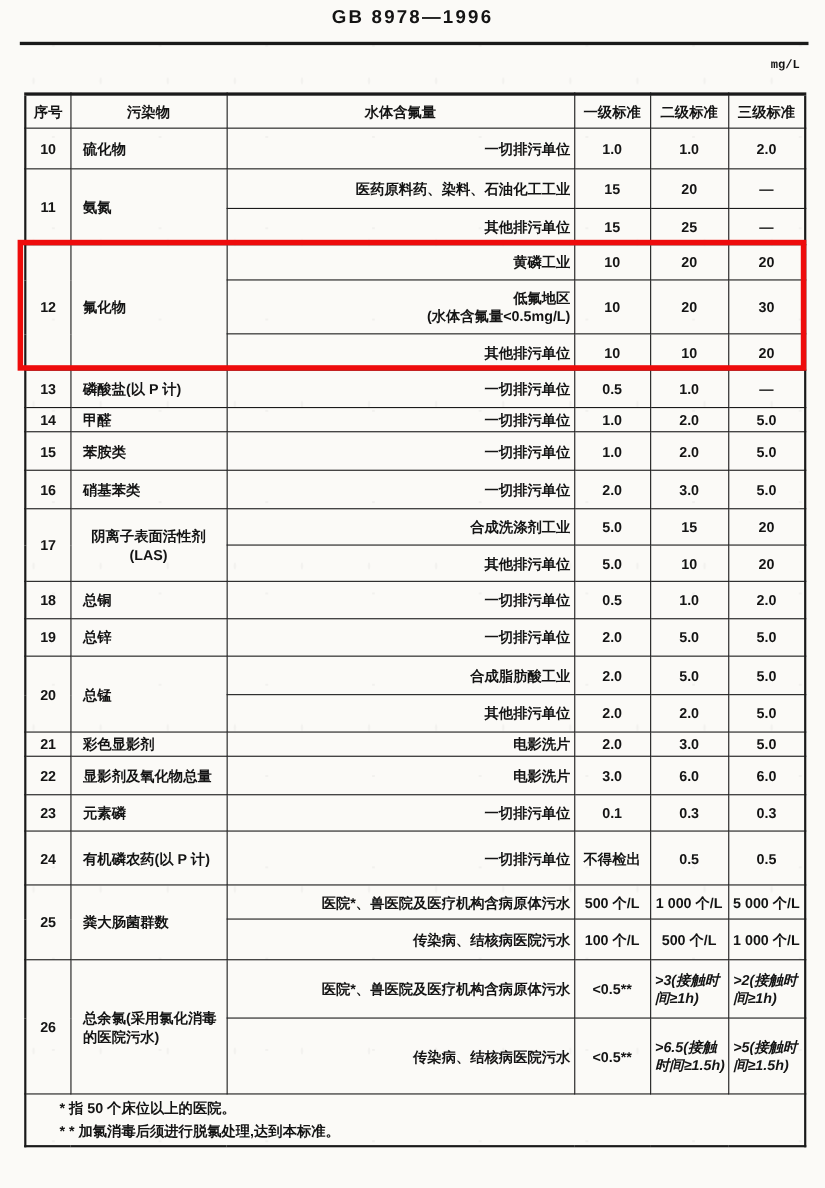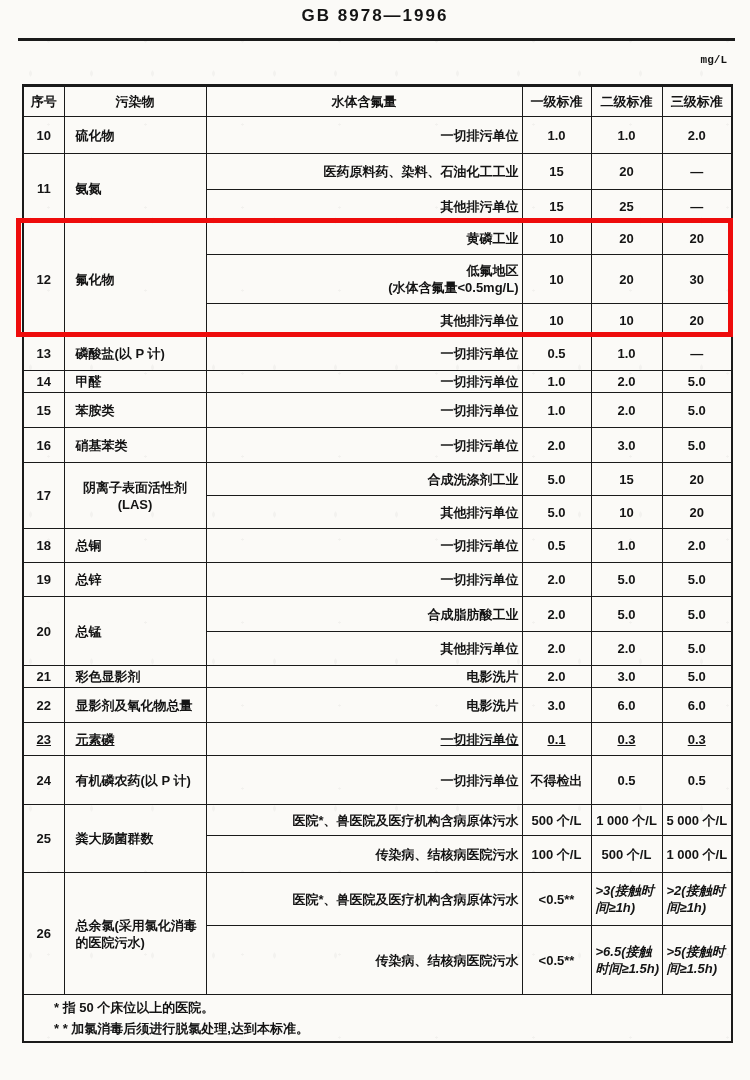--- a/index.html
+++ b/index.html
@@ -202,21 +202,21 @@
           <td class="val">5.0</td>
         </tr>
         <tr style="height: 35px;">
           <td class="no" rowspan="1">22</td>
           <td class="pol" rowspan="1">显影剂及氧化物总量</td>
           <td class="scope">电影洗片</td>
           <td class="val">3.0</td>
           <td class="val">6.0</td>
           <td class="val">6.0</td>
         </tr>
-        <tr style="height: 33px; text-decoration: underline;">
+        <tr style="height: 33px;">
           <td class="no" rowspan="1">23</td>
           <td class="pol" rowspan="1">元素磷</td>
           <td class="scope">一切排污单位</td>
           <td class="val">0.1</td>
           <td class="val">0.3</td>
           <td class="val">0.3</td>
         </tr>
         <tr style="height: 49px;">
           <td class="no" rowspan="1">24</td>
           <td class="pol" rowspan="1">有机磷农药(以 P 计)</td>

